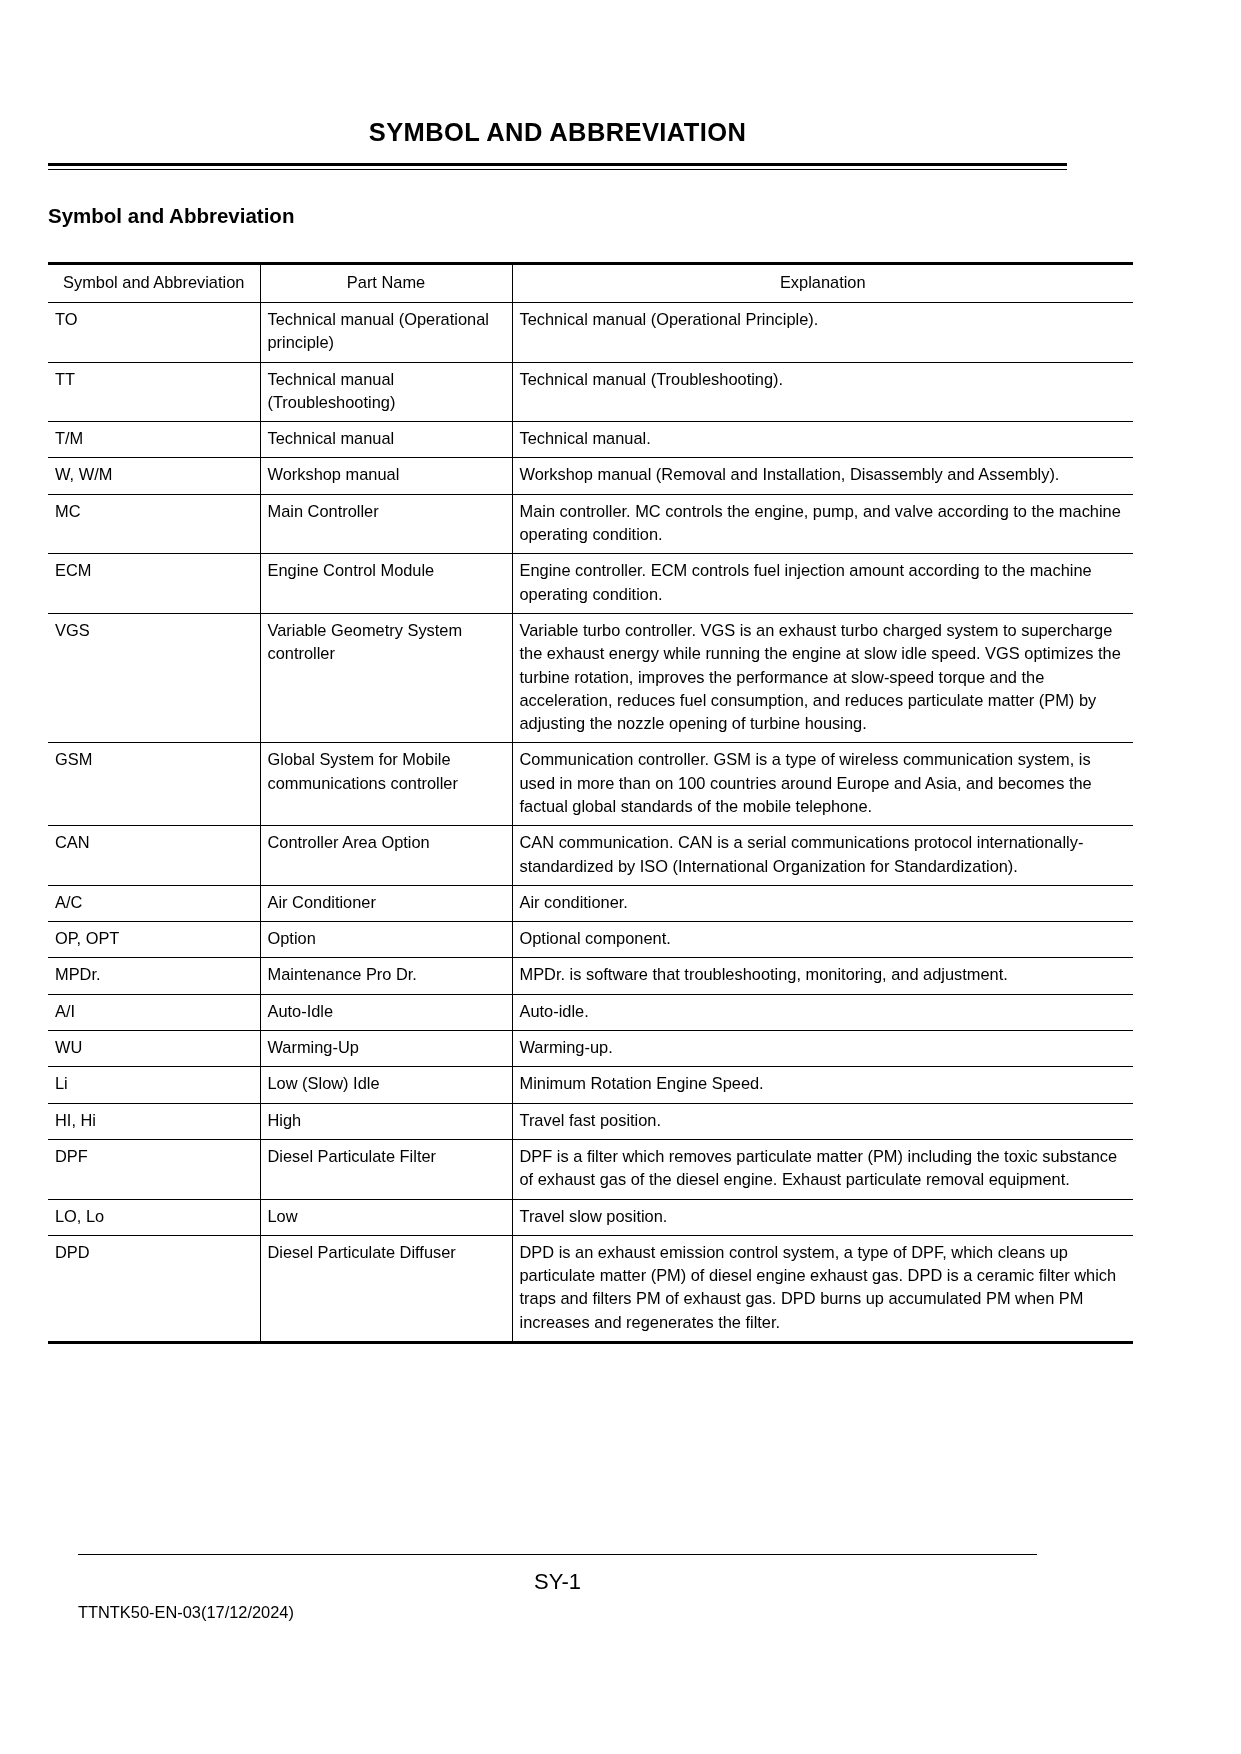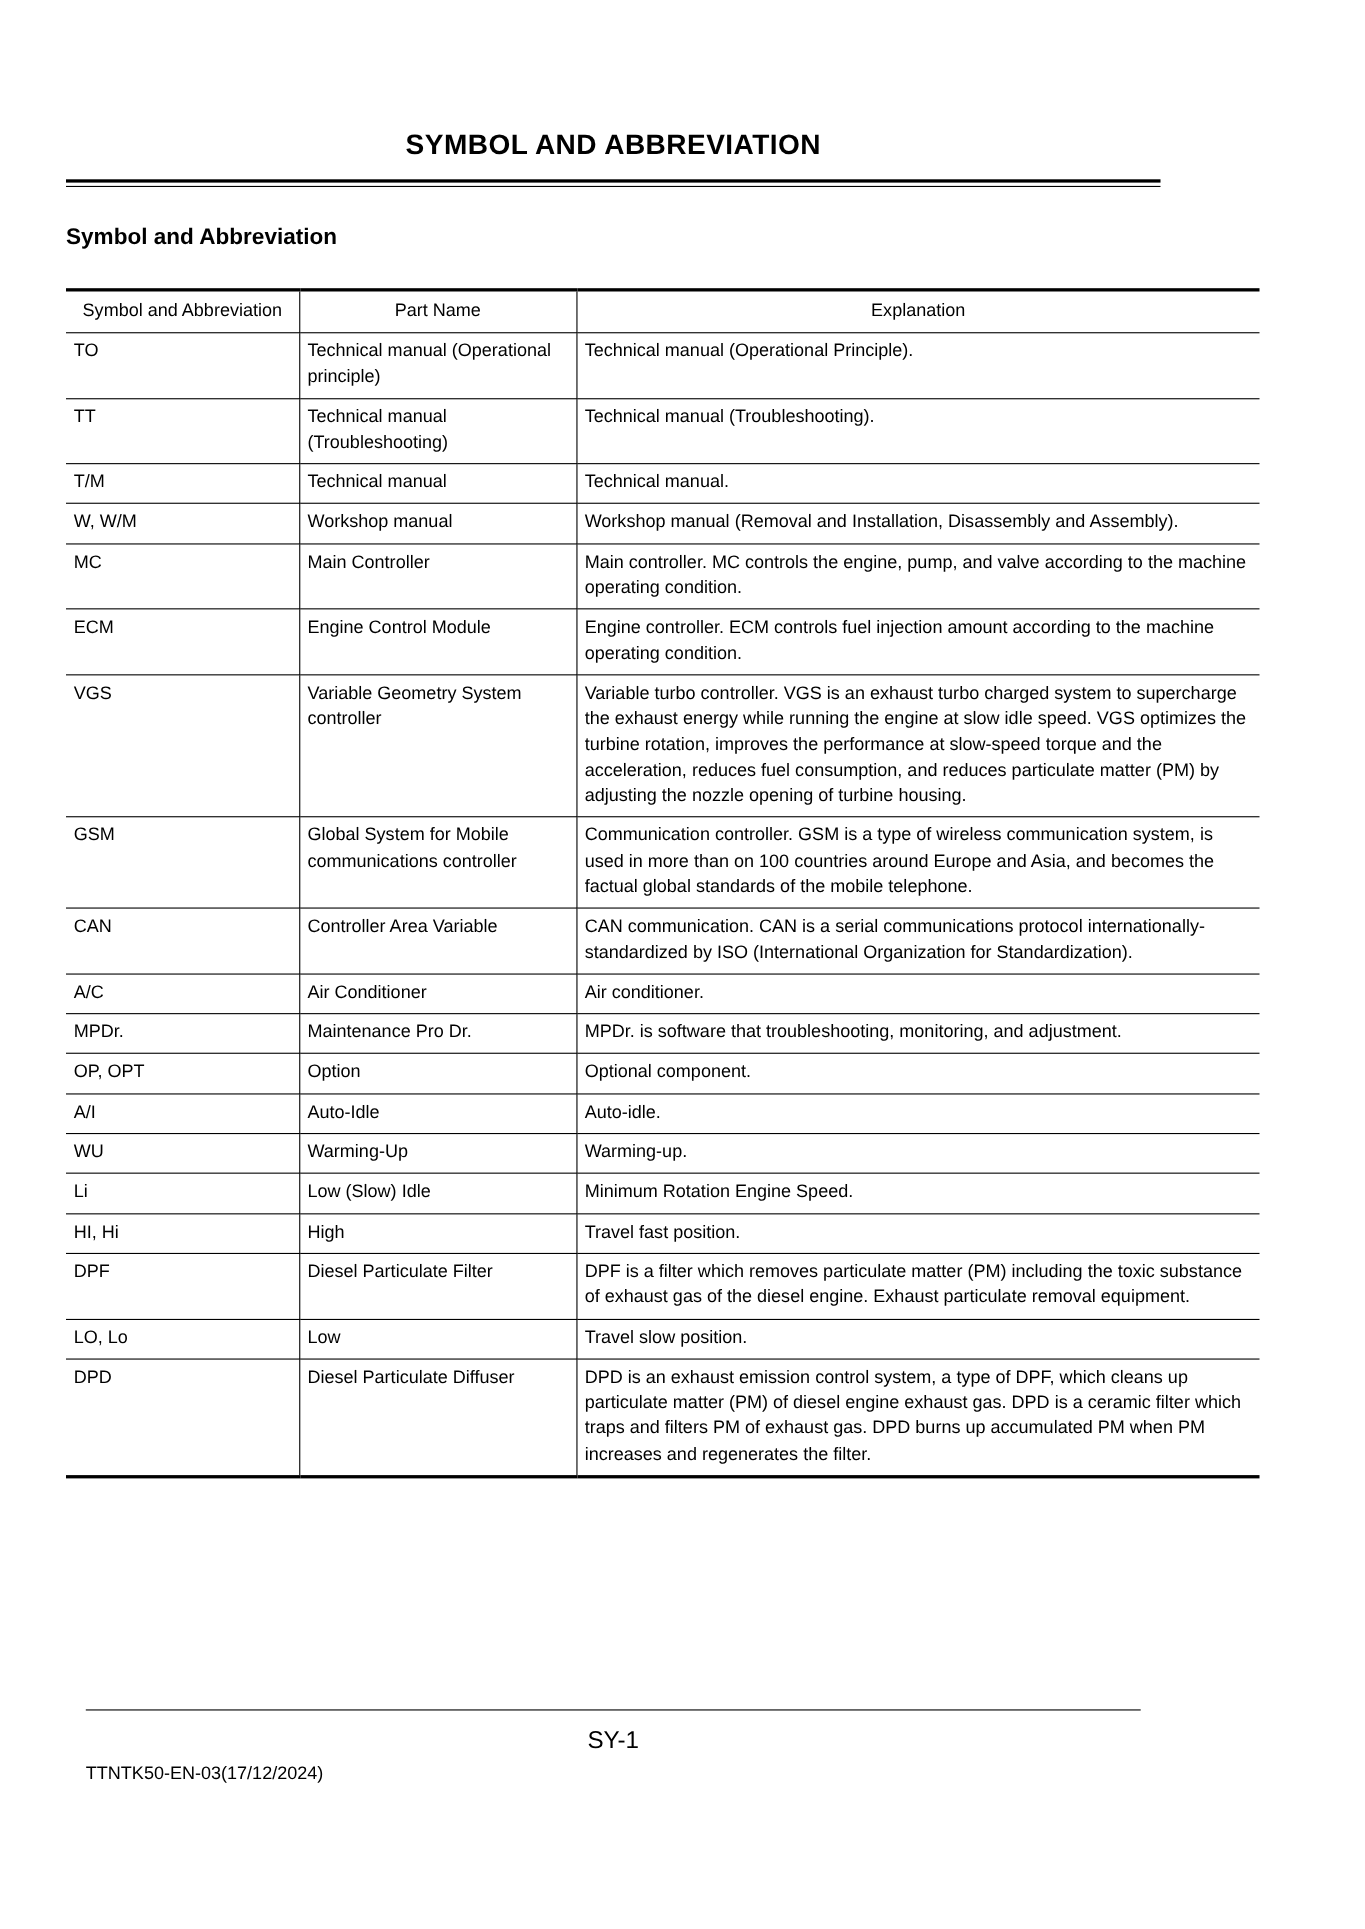--- a/index.html
+++ b/index.html
@@ -14,21 +14,21 @@
     color: #000000;
     position: relative;
     overflow: hidden;
   }
   .page {
     position: absolute;
     left: 0; top: 0;
     width: 1115px;
     height: 1754px;
     box-sizing: border-box;
-    padding: 0 60px;
+    padding: 0 48px;
   }
 
   
   .doc-title {
     text-align: center;
     font-size: 25.5px;
     font-weight: bold;
     letter-spacing: 0.4px;
     margin: 0;
     padding-top: 118px;
@@ -191,37 +191,37 @@
           <td class="cell-part">Variable Geometry System controller</td>
           <td class="cell-exp">Variable turbo controller. VGS is an exhaust turbo charged system to supercharge the exhaust energy while running the engine at slow idle speed. VGS optimizes the turbine rotation, improves the performance at slow-speed torque and the acceleration, reduces fuel consumption, and reduces particulate matter (PM) by adjusting the nozzle opening of turbine housing.</td>
         </tr>
         <tr>
           <td class="cell-sym">GSM</td>
           <td class="cell-part">Global System for Mobile communications controller</td>
           <td class="cell-exp">Communication controller. GSM is a type of wireless communication system, is used in more than on 100 countries around Europe and Asia, and becomes the factual global standards of the mobile telephone.</td>
         </tr>
         <tr>
           <td class="cell-sym">CAN</td>
-          <td class="cell-part">Controller Area Variable</td>
+          <td class="cell-part">Controller Area Option</td>
           <td class="cell-exp">CAN communication. CAN is a serial communications protocol internationally-standardized by ISO (International Organization for Standardization).</td>
         </tr>
         <tr>
           <td class="cell-sym">A/C</td>
           <td class="cell-part">Air Conditioner</td>
           <td class="cell-exp">Air conditioner.</td>
         </tr>
         <tr>
+          <td class="cell-sym">OP, OPT</td>
+          <td class="cell-part">Option</td>
+          <td class="cell-exp">Optional component.</td>
+        </tr>
+        <tr>
           <td class="cell-sym">MPDr.</td>
           <td class="cell-part">Maintenance Pro Dr.</td>
           <td class="cell-exp">MPDr. is software that troubleshooting, monitoring, and adjustment.</td>
-        </tr>
-        <tr>
-          <td class="cell-sym">OP, OPT</td>
-          <td class="cell-part">Option</td>
-          <td class="cell-exp">Optional component.</td>
         </tr>
         <tr>
           <td class="cell-sym">A/I</td>
           <td class="cell-part">Auto-Idle</td>
           <td class="cell-exp">Auto-idle.</td>
         </tr>
         <tr>
           <td class="cell-sym">WU</td>
           <td class="cell-part">Warming-Up</td>
           <td class="cell-exp">Warming-up.</td>

